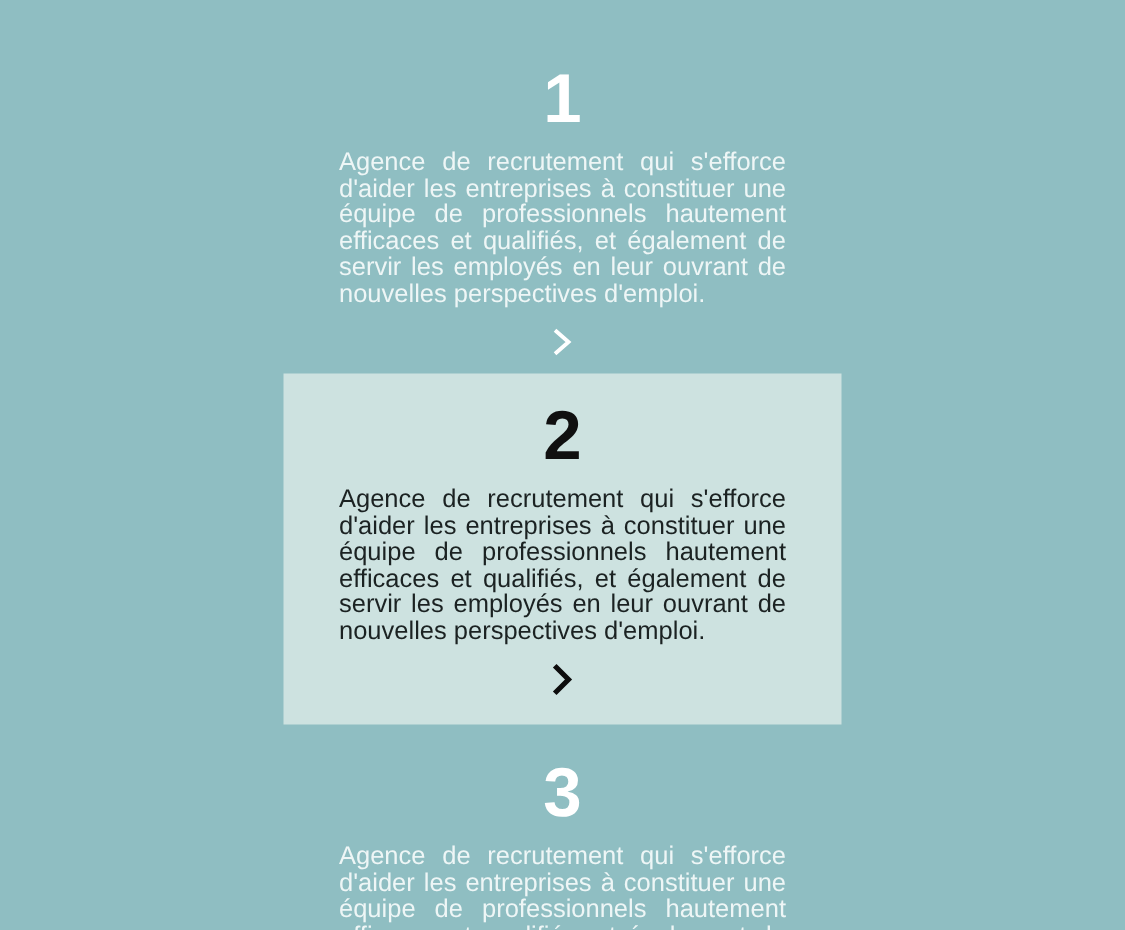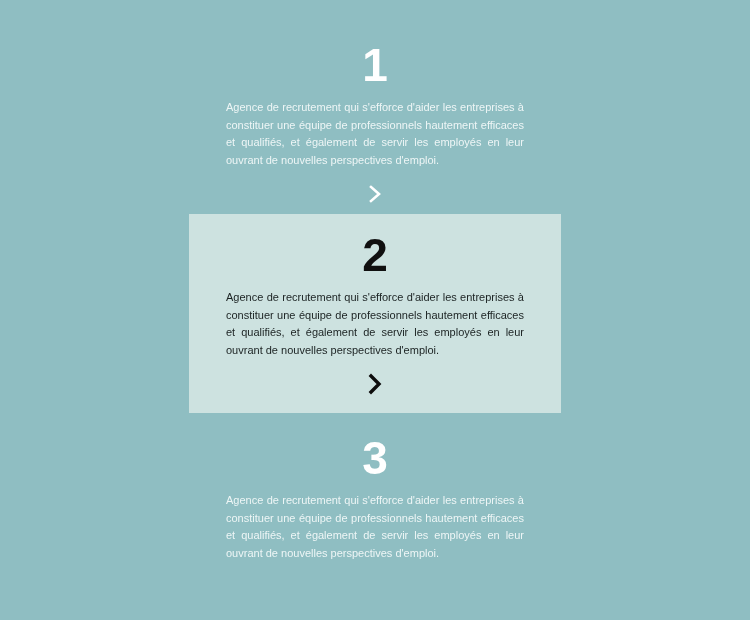--- a/index.html
+++ b/index.html
@@ -57,21 +57,21 @@
     font-family: "Liberation Sans", sans-serif;
   }
   .step-2 .num {
     color: #101010;
   }
   .desc {
     width: 298px;
     margin: 0 auto;
     text-align: justify;
     text-align-last: left;
-    font-size: 11px;
+    font-size: 17px;
     line-height: 17.5px;
     color: #eef6f6;
     font-family: "Liberation Sans", sans-serif;
     padding-top: 5px;
   }
   .step-2 .desc {
     color: #1b2222;
   }
   .chev {
     text-align: center;

